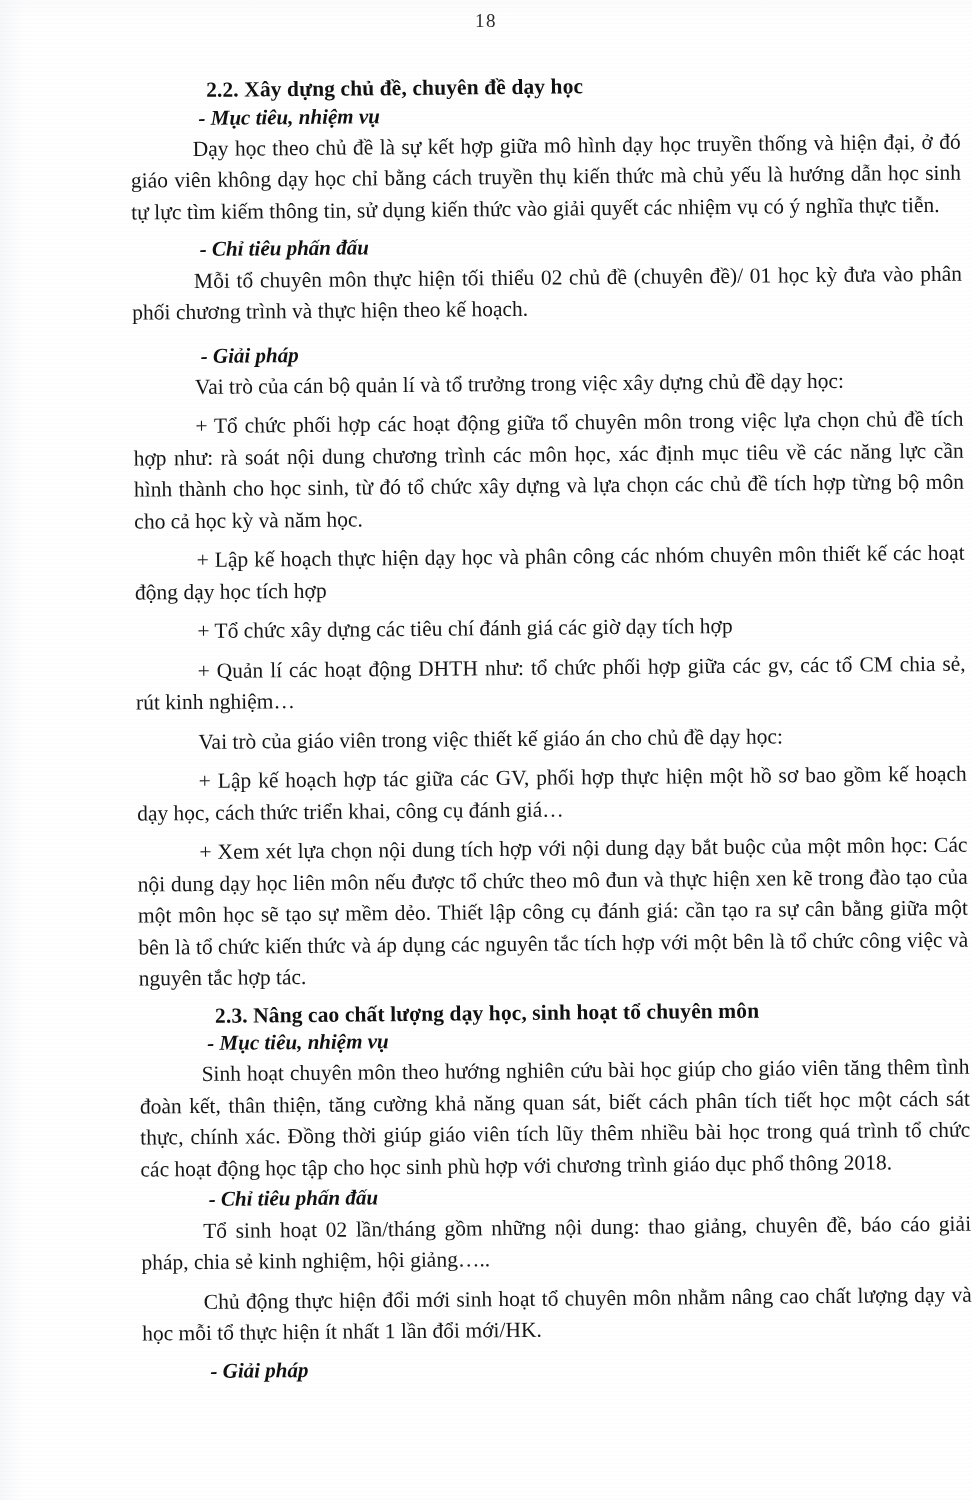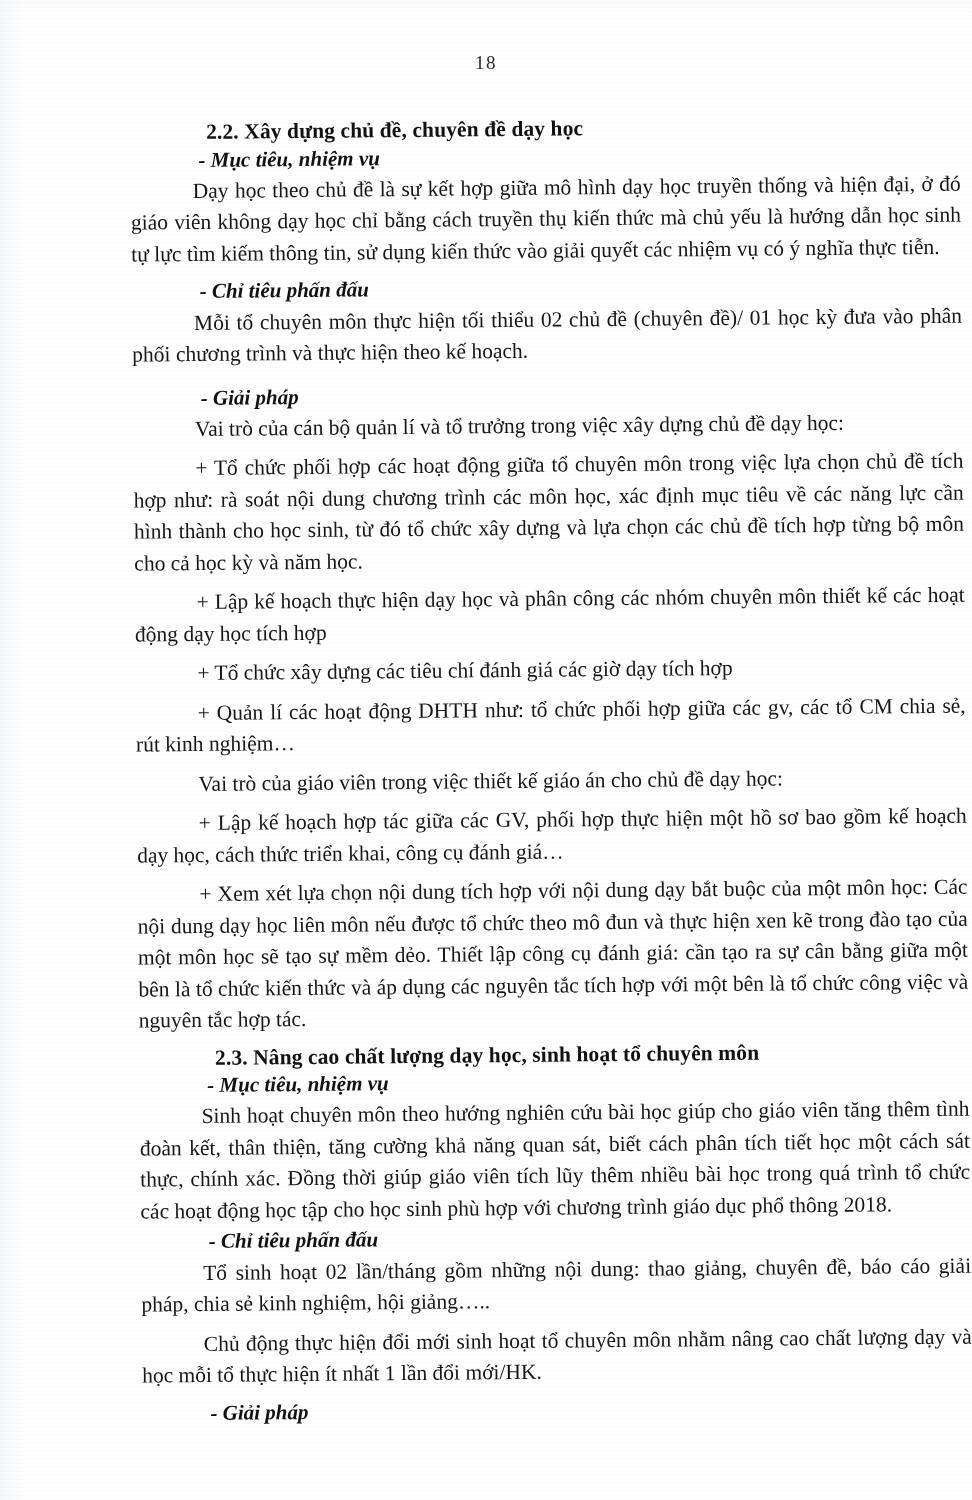--- a/index.html
+++ b/index.html
@@ -23,21 +23,20 @@
       linear-gradient(90deg, rgba(246,247,249,0.95) 0px, rgba(255,255,255,0) 26px),
       linear-gradient(180deg, rgba(250,250,252,0.8) 0px, rgba(255,255,255,0) 18px),
       #ffffff;
     z-index: 0;
     pointer-events: none;
   }
   .page {
     position: absolute;
     inset: 0;
     z-index: 1;
-    margin-top: 42px;
   }
   .page-number {
     position: absolute;
     top: 10px;
     left: 0;
     width: 972px;
     text-align: center;
     font-size: 19px;
     letter-spacing: 1.5px;
     color: #2b2b2b;

